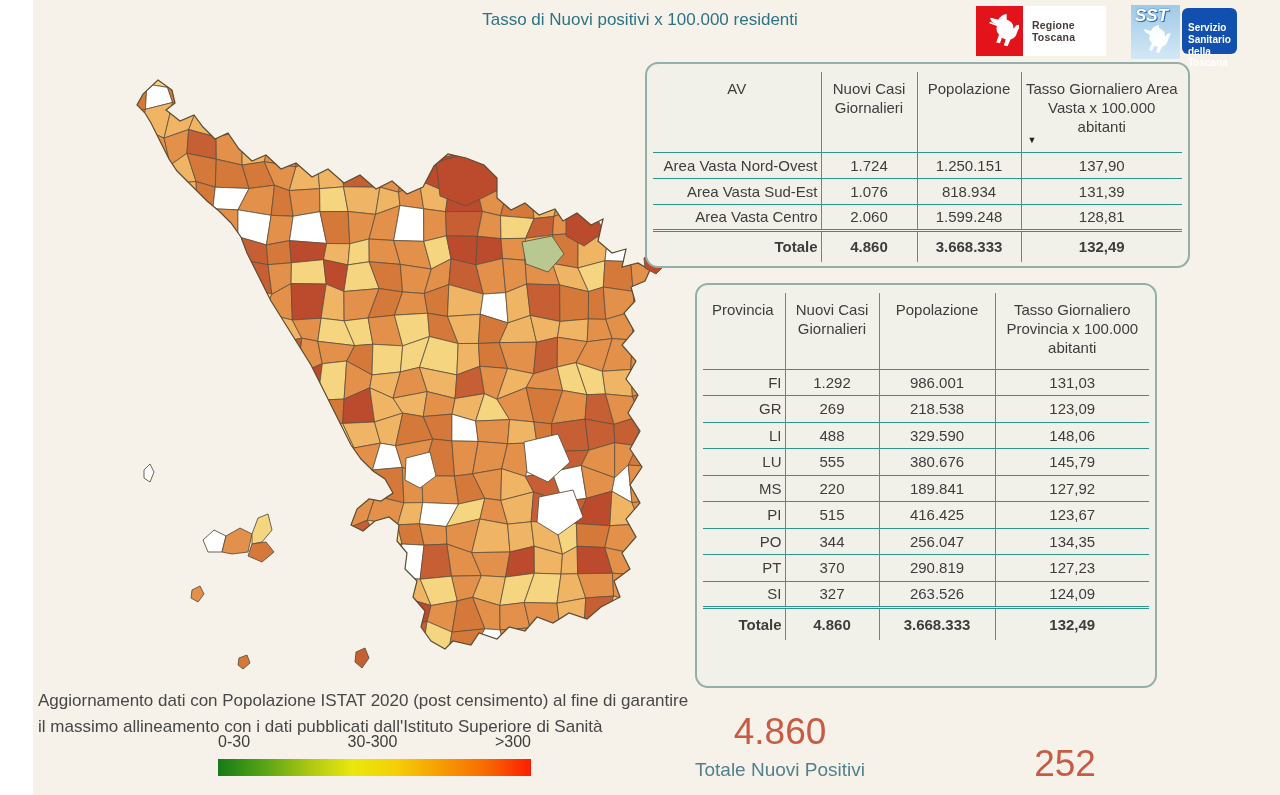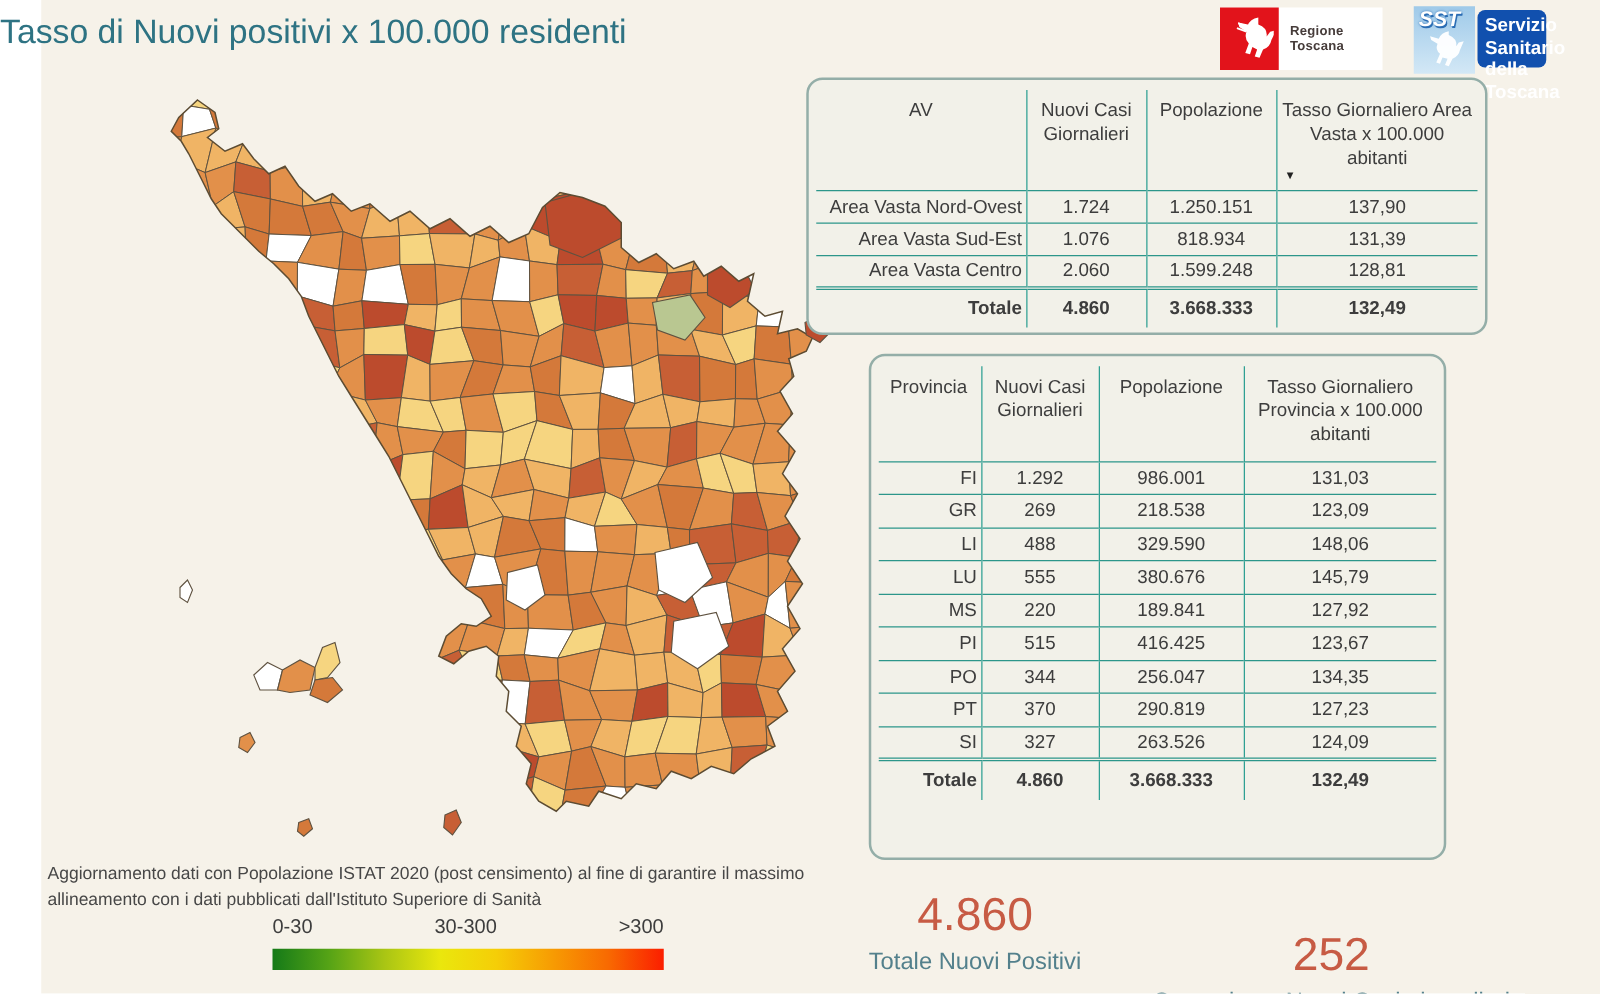--- a/index.html
+++ b/index.html
@@ -2,32 +2,32 @@
 <html><head>
 <meta charset="utf-8">
 <style>
   html,body{margin:0;padding:0;background:#ffffff;font-family:"Liberation Sans",sans-serif;}
   .page{position:relative;width:1280px;height:795px;overflow:hidden;background:#ffffff;}
   .canvas{position:absolute;left:33px;top:0;right:0;bottom:0;background:#f6f2e9;}
   .abs{position:absolute;}
 
   
   .hdr-date{left:74px;top:10px;font-size:21px;color:#2e7383;}
-  .hdr-title{left:0;right:0;top:10px;text-align:left;font-size:27px;color:#2e7383;}
+  .hdr-title{left:0;right:0;top:10px;text-align:center;font-size:17px;color:#2e7383;}
 
   
   .logo-rt{left:976px;top:6px;width:130px;height:50px;background:#ffffff;display:flex;align-items:center;}
   .rt-square{width:47px;height:50px;background:#e2131b;display:flex;align-items:center;justify-content:center;flex:0 0 auto;}
   .rt-text{font-size:10.5px;font-weight:bold;color:#463c3a;padding-left:9px;letter-spacing:.2px;}
 
   
   .logo-sst{left:1131px;top:5px;width:106px;height:53px;display:flex;}
   .sst-square{width:49px;height:54px;background:linear-gradient(180deg,#9fcae9,#d3e8f6);position:relative;flex:0 0 auto;}
   .sst-abbr{position:absolute;left:4px;top:1px;font-size:17px;font-weight:bold;font-style:italic;color:#ffffff;text-shadow:0 0 2px #2b6db4,1px 1px 0 #2b6db4;}
-  .sst-box{margin-left:2px;margin-top:3px;width:55px;height:46px;background:#1150ae;border-radius:6px;color:#ffffff;font-size:15px;font-weight:bold;line-height:1.18;padding:4px 0 0 6px;box-sizing:border-box;white-space:pre-line;}
+  .sst-box{margin-left:2px;margin-top:3px;width:55px;height:46px;background:#1150ae;border-radius:6px;color:#ffffff;font-size:10px;font-weight:bold;line-height:1.18;padding:14px 0 0 6px;box-sizing:border-box;white-space:pre-line;}
 
   
   .tcard{background:#f2f1e9;border:2px solid #94aea8;border-radius:13px;padding:8px 6px;box-sizing:border-box;overflow:hidden;}
   .t1{left:645px;top:62px;width:545px;height:206px;}
   .t2{left:695px;top:283px;width:462px;height:405px;padding-bottom:26px;}
   .tcard table{border-collapse:collapse;width:100%;table-layout:fixed;font-size:15px;color:#3d3d3d;}
   .tcard th{font-weight:400;vertical-align:top;padding-top:8px;text-align:center;position:relative;line-height:1.25;}
   .tcard td{text-align:center;border-top:1px solid #2c968a;padding:2px 3px;}
   .tcard th + th, .tcard td + td{border-left:1px solid #2fa093;}
   .tcard thead th{border-bottom:0;}
@@ -38,21 +38,21 @@
   .t1 thead tr{height:80px;}
   .t1 tbody tr{height:26px;}
   .t1 tr.total{height:32px;}
   .t2 thead tr{height:76px;}
   .t2 tbody tr{height:26.5px;}
   .t2 tr.total{height:32px;}
   .tcard tr.total td{font-weight:bold;border-top:3px double #2c968a;}
   .sort-arrow{position:absolute;left:6px;bottom:5px;font-size:9px;color:#222;}
 
   
-  .footnote{left:38px;top:688px;width:660px;font-size:14px;color:#474747;line-height:1.5;}
+  .footnote{left:38px;top:688px;width:660px;font-size:17px;color:#474747;line-height:1.5;}
 
   
   .legend-labels{left:218px;top:733px;width:313px;display:flex;justify-content:space-between;font-size:16px;color:#3d3d3d;}
   .legend-bar{left:218px;top:759px;width:313px;height:17px;}
 
   
   .summary{text-align:center;}
   .sum1{left:640px;top:712px;width:280px;}
   .sum2{left:920px;top:744px;width:290px;}
   .sum-value{font-size:37px;color:#c75b44;line-height:1.1;}

